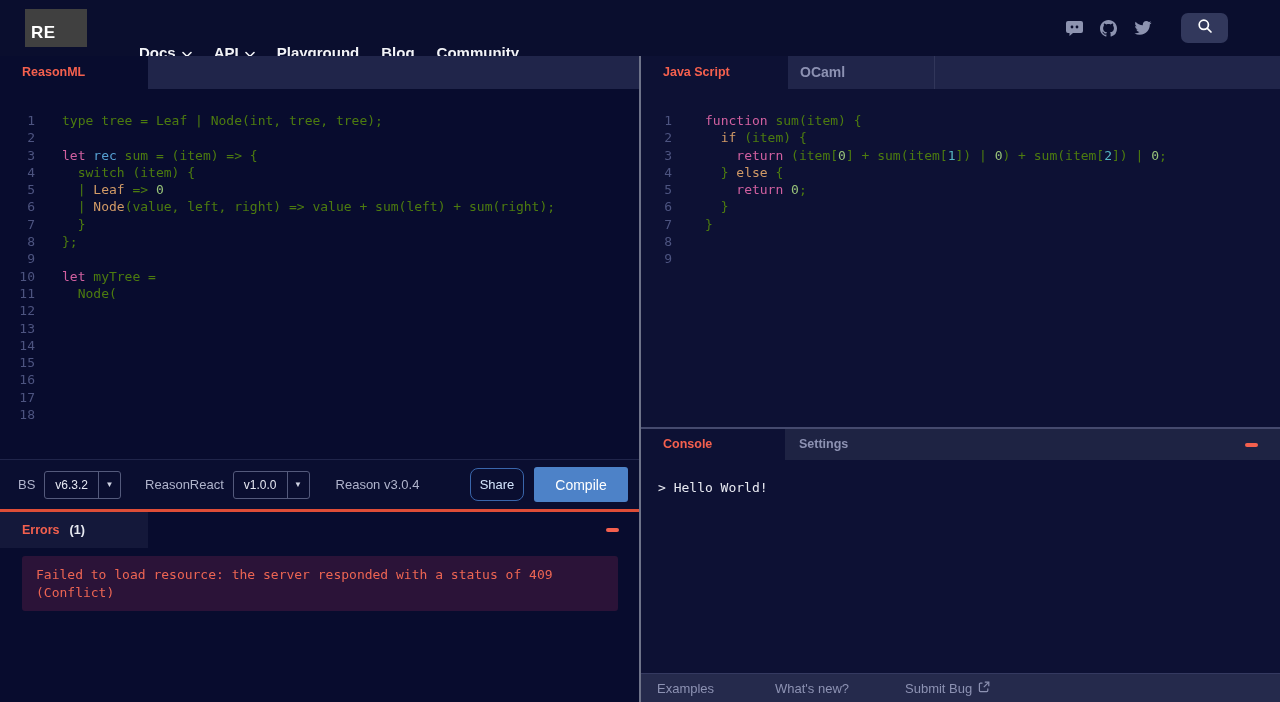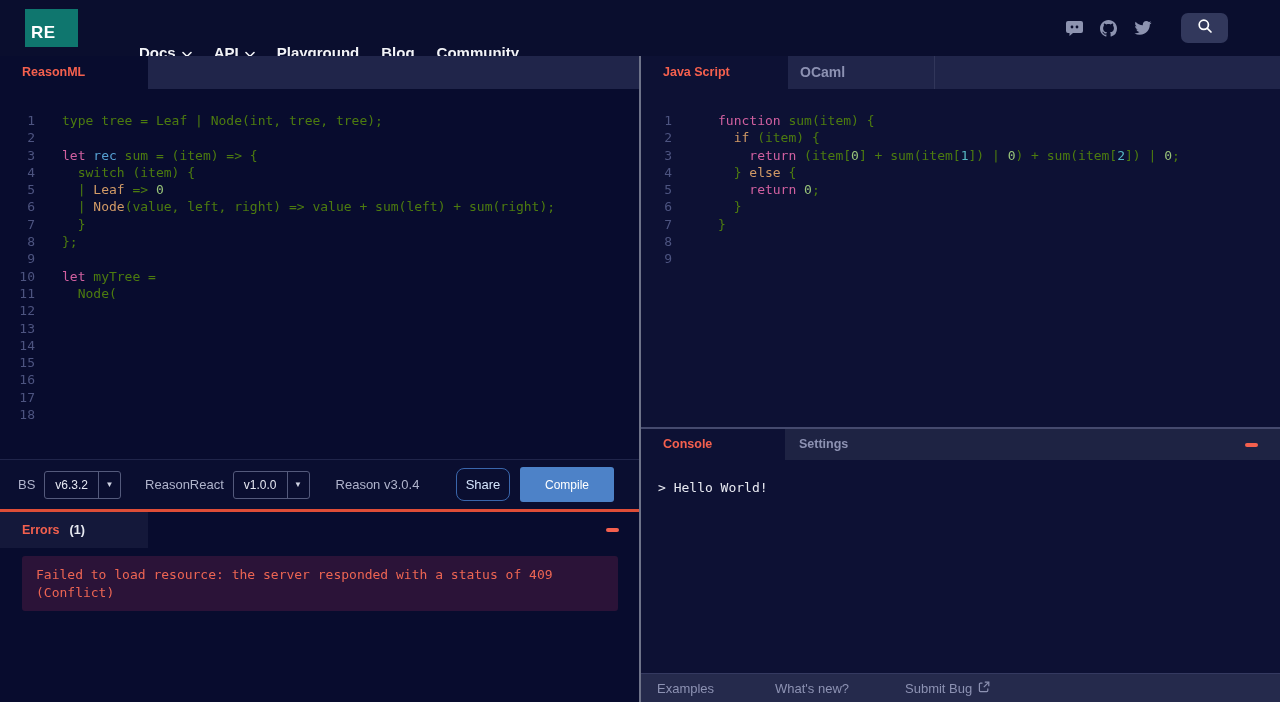--- a/index.html
+++ b/index.html
@@ -1,21 +1,21 @@
 <!DOCTYPE html>
 <html><head>
 <meta charset="utf-8">
 <style>
   html,body{margin:0;padding:0;background:#0a0e2e;}
   #app{position:relative;width:1280px;height:702px;overflow:hidden;background:#080c2e;
        font-family:"Liberation Sans",sans-serif;-webkit-font-smoothing:antialiased;}
 
   
   .navbar{position:absolute;left:0;top:0;width:1280px;height:56px;background:#0a0e2e;}
-  .logo{position:absolute;left:25px;top:9px;width:53px;height:38px;background:#0f766e;color:#fff;
+  .logo{position:absolute;left:25px;top:9px;width:62px;height:38px;background:#404040;color:#fff;
         font-weight:bold;font-size:17px;display:flex;align-items:flex-end;padding:0 0 4px 6px;
         box-sizing:border-box;letter-spacing:.5px;cursor:pointer;}
   .nav-items{position:absolute;left:139px;top:0;height:56px;display:flex;align-items:center;gap:22px;margin-top:24px;}
   .nav-item{color:#f2f3f7;font-size:15px;font-weight:600;display:flex;align-items:center;gap:6px;
             cursor:pointer;position:relative;height:22px;}
   .nav-item.active::after{content:"";position:absolute;left:1px;right:1px;bottom:-8px;height:2px;background:#e2503c;}
   .nav-right{position:absolute;right:52px;top:0;height:56px;display:flex;align-items:center;gap:17px;}
   .soc{display:flex;align-items:center;cursor:pointer;}
   .search-btn{width:47px;height:30px;background:#32385c;border-radius:7px;display:flex;align-items:center;
               justify-content:center;margin-left:12px;cursor:pointer;}
@@ -32,39 +32,39 @@
              border-right:1px solid #31365a;cursor:pointer;}
 
   
   .editor-left{position:absolute;top:89px;left:0;width:639px;height:370px;background:#080c2e;}
   .editor-right{position:absolute;top:89px;left:641px;width:639px;height:338px;background:#0d1134;}
   .code{padding-top:23px;font-family:"DejaVu Sans Mono",monospace;font-size:13px;}
   .crow{display:flex;height:17.3px;line-height:17.3px;white-space:pre;}
   .ln{width:35px;text-align:right;color:#4d5480;flex:none;}
   .editor-right .ln{width:31px;}
   .cl{margin-left:27px;}
-  .editor-right .cl{margin-left:46px;}
+  .editor-right .cl{margin-left:33px;}
   .tok-p{color:#4d7c0f}.tok-k{color:#d160a0}.tok-b{color:#56a0d3}
   .tok-o{color:#d19a66}.tok-g{color:#98c379}.tok-c{color:#56b6c2}
 
   
   .toolbar{position:absolute;top:459px;left:0;width:639px;height:50px;background:#0a0e30;
            border-top:1px solid #20254a;display:flex;align-items:center;box-sizing:border-box;}
   .tb-label{color:#b0b4cc;font-size:13px;}
   .dd{display:flex;align-items:center;height:26px;border:1px solid #545a7c;border-radius:3px;
       margin-left:9px;cursor:pointer;}
   .dd-val{padding:0 10px;color:#e6e8f2;font-size:12px;}
   .dd-arrow{width:21px;height:26px;border-left:1px solid #545a7c;display:flex;align-items:center;
             justify-content:center;color:#cfd2e2;font-size:8px;}
   .ml18{margin-left:18px}.ml24{margin-left:24px}.ml26{margin-left:26px}
   .share-btn{margin-left:auto;width:52px;height:31px;border:1px solid #3a66ab;border-radius:8px;
              background:transparent;color:#d4e4fc;font-size:13px;display:flex;align-items:center;
              justify-content:center;cursor:pointer;}
-  .compile-btn{margin-left:10px;margin-right:25px;width:94px;height:35px;background:#4d82c8;border-radius:3px;
-               color:#fff;font-size:12px;display:flex;align-items:center;justify-content:center;cursor:pointer;}
+  .compile-btn{margin-left:10px;margin-right:11px;width:94px;height:35px;background:#4d82c8;border-radius:3px;
+               color:#fff;font-size:14px;display:flex;align-items:center;justify-content:center;cursor:pointer;}
 
   
   .errors-topline{position:absolute;top:509px;left:0;width:639px;height:3px;background:#de4d37;}
   .errors-panel{position:absolute;top:512px;left:0;width:639px;height:190px;background:#080c2e;}
   .errors-tab{position:absolute;left:0;top:0;width:148px;height:36px;background:#14183a;display:flex;
               align-items:center;padding-left:22px;box-sizing:border-box;gap:10px;font-size:12.5px;
               font-weight:700;cursor:pointer;}
   .errors-title{color:#f4604e;}
   .errors-count{color:#e8eaf2;font-weight:600;}
   .minus{width:13px;height:4px;border-radius:2px;background:#f4604e;cursor:pointer;}

